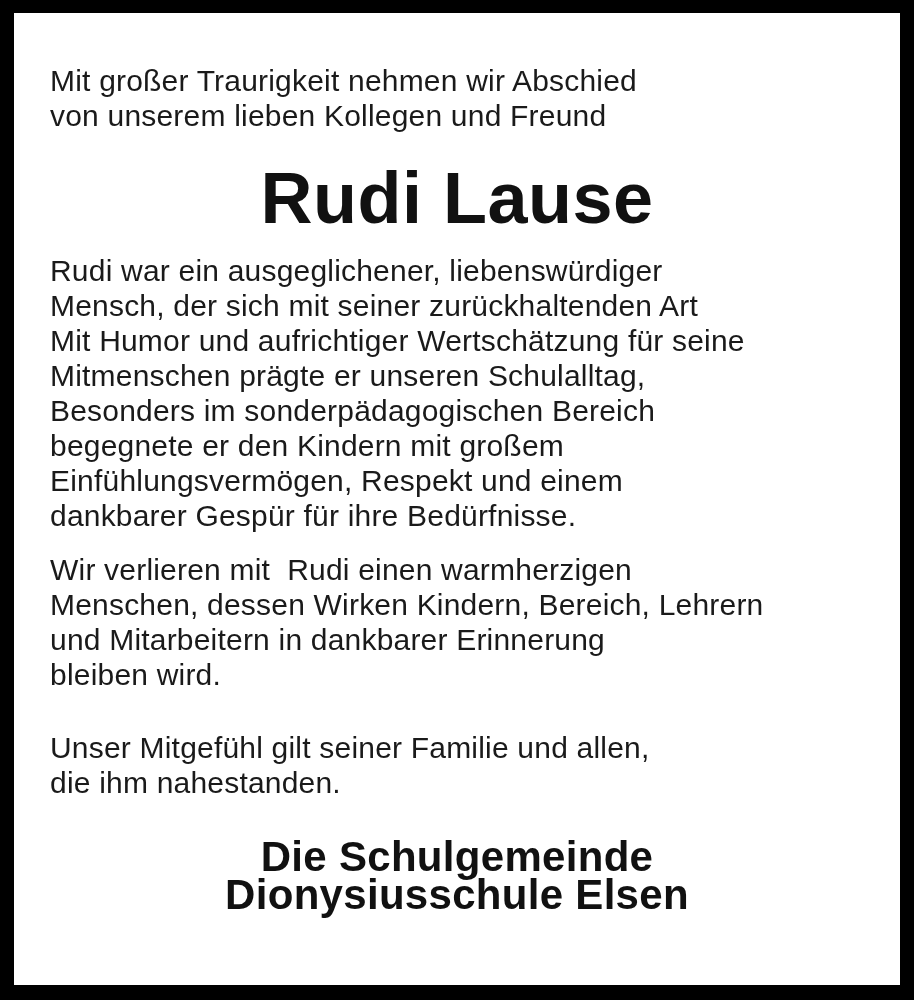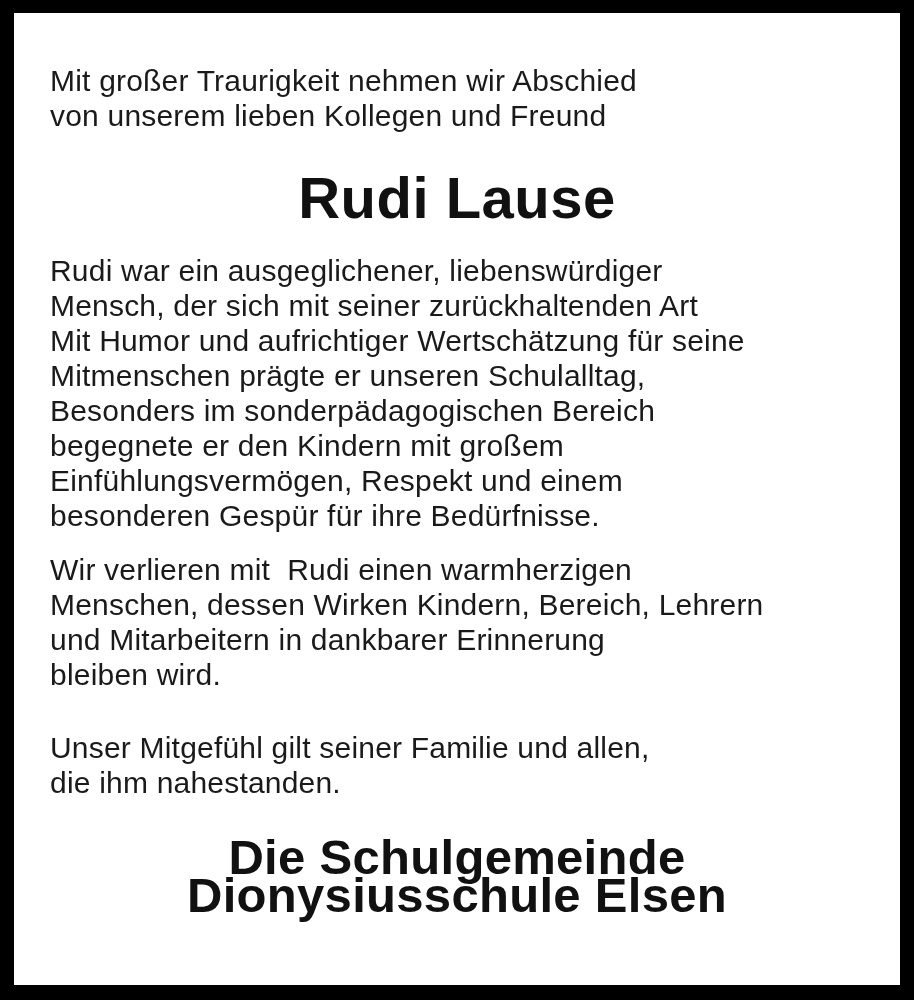--- a/index.html
+++ b/index.html
@@ -30,38 +30,38 @@
     white-space: pre;
   }
   .intro {
     margin-top: 50px;
     font-size: 30px;
     line-height: 35px;
     letter-spacing: 0.2px;
   }
   .name {
     margin-top: 30px;
-    font-size: 58px;
+    font-size: 72px;
     line-height: 70px;
     font-weight: bold;
     text-align: center;
     letter-spacing: 0.5px;
     color: #111111;
   }
   .para {
     font-size: 30px;
     line-height: 35px;
     letter-spacing: 0.2px;
   }
   .para-1 { margin-top: 20px; }
   .para-2 { margin-top: 19px; }
   .para-3 { margin-top: 38px; }
   .signature {
     margin-top: 38px;
-    font-size: 49px;
+    font-size: 42px;
     line-height: 38px;
     font-weight: bold;
     text-align: center;
     letter-spacing: 0.3px;
     color: #111111;
   }
 </style>
 </head>
 <body>
 
@@ -76,21 +76,21 @@
     <div class="name">Rudi Lause</div>
 
     <div class="para para-1">
       <div class="line">Rudi war ein ausgeglichener, liebenswürdiger</div>
       <div class="line">Mensch, der sich mit seiner zurückhaltenden Art</div>
       <div class="line">Mit Humor und aufrichtiger Wertschätzung für seine</div>
       <div class="line">Mitmenschen prägte er unseren Schulalltag,</div>
       <div class="line">Besonders im sonderpädagogischen Bereich</div>
       <div class="line">begegnete er den Kindern mit großem</div>
       <div class="line">Einfühlungsvermögen, Respekt und einem</div>
-      <div class="line">besonderen Gespür für ihre Bedürfnisse.</div>
+      <div class="line">dankbarer Gespür für ihre Bedürfnisse.</div>
     </div>
 
     <div class="para para-2">
       <div class="line">Wir verlieren mit  Rudi einen warmherzigen</div>
       <div class="line">Menschen, dessen Wirken Kindern, Bereich, Lehrern</div>
       <div class="line">und Mitarbeitern in dankbarer Erinnerung</div>
       <div class="line">bleiben wird.</div>
     </div>
 
     <div class="para para-3">

